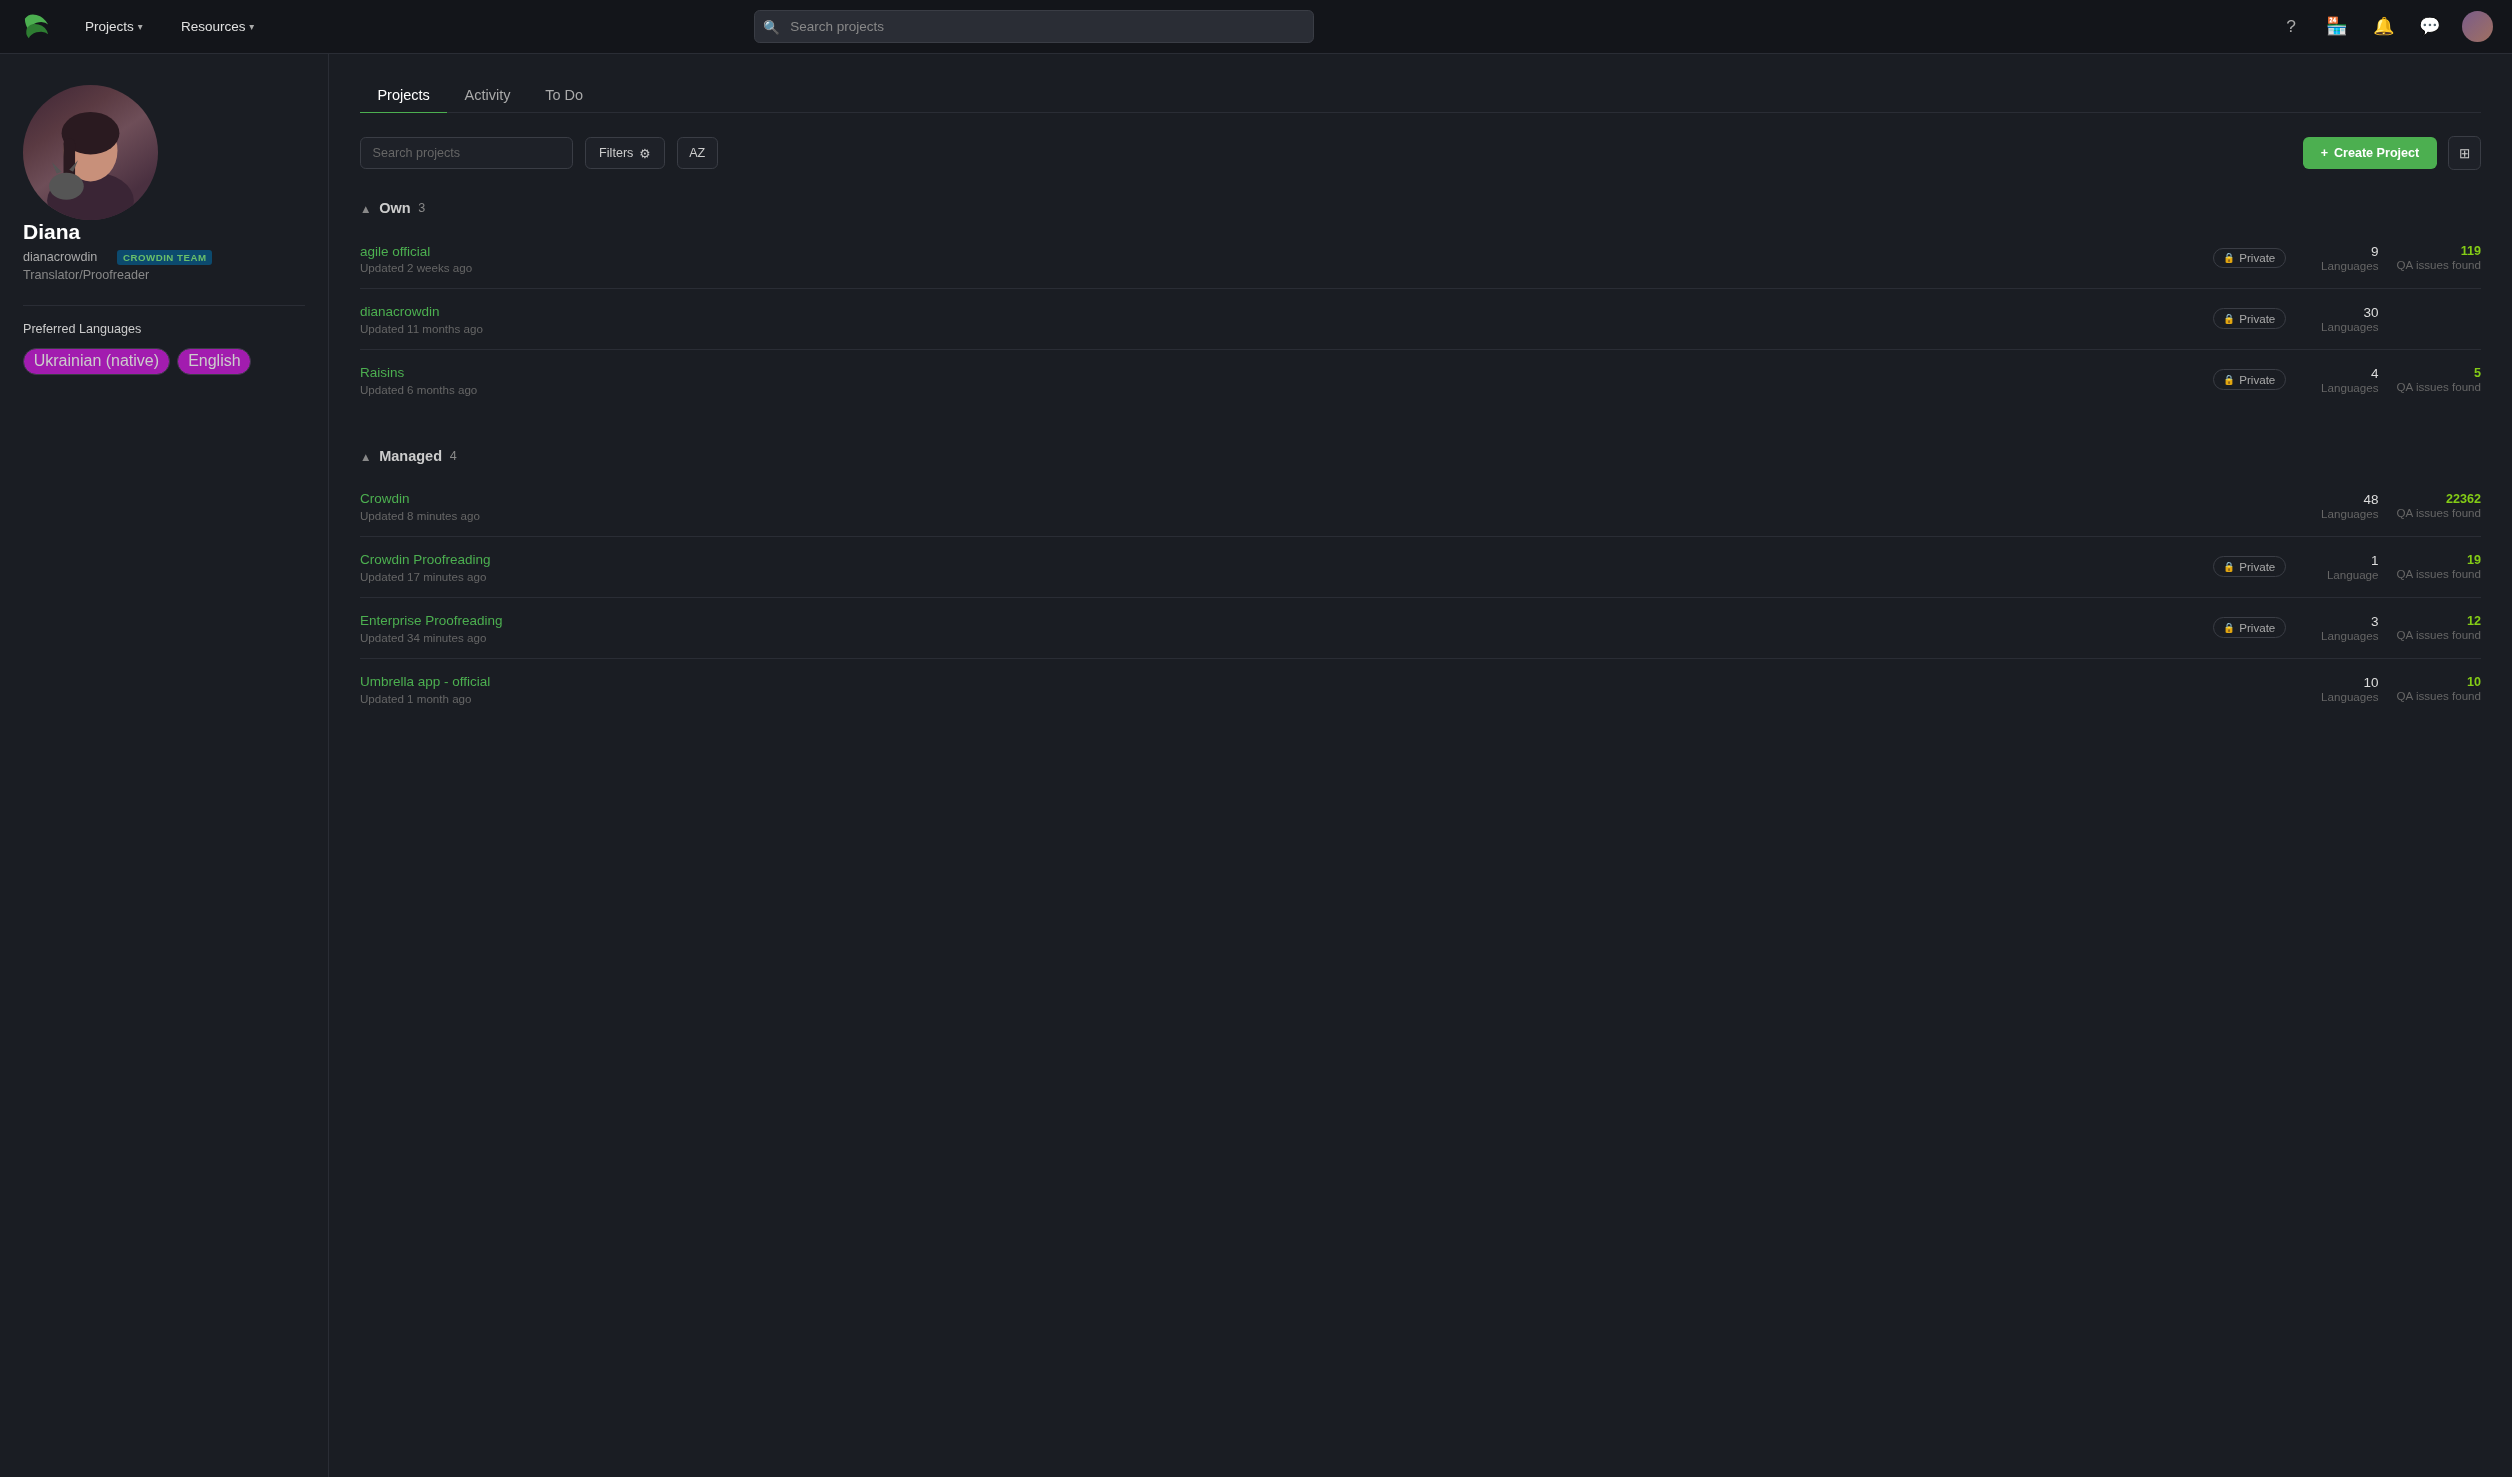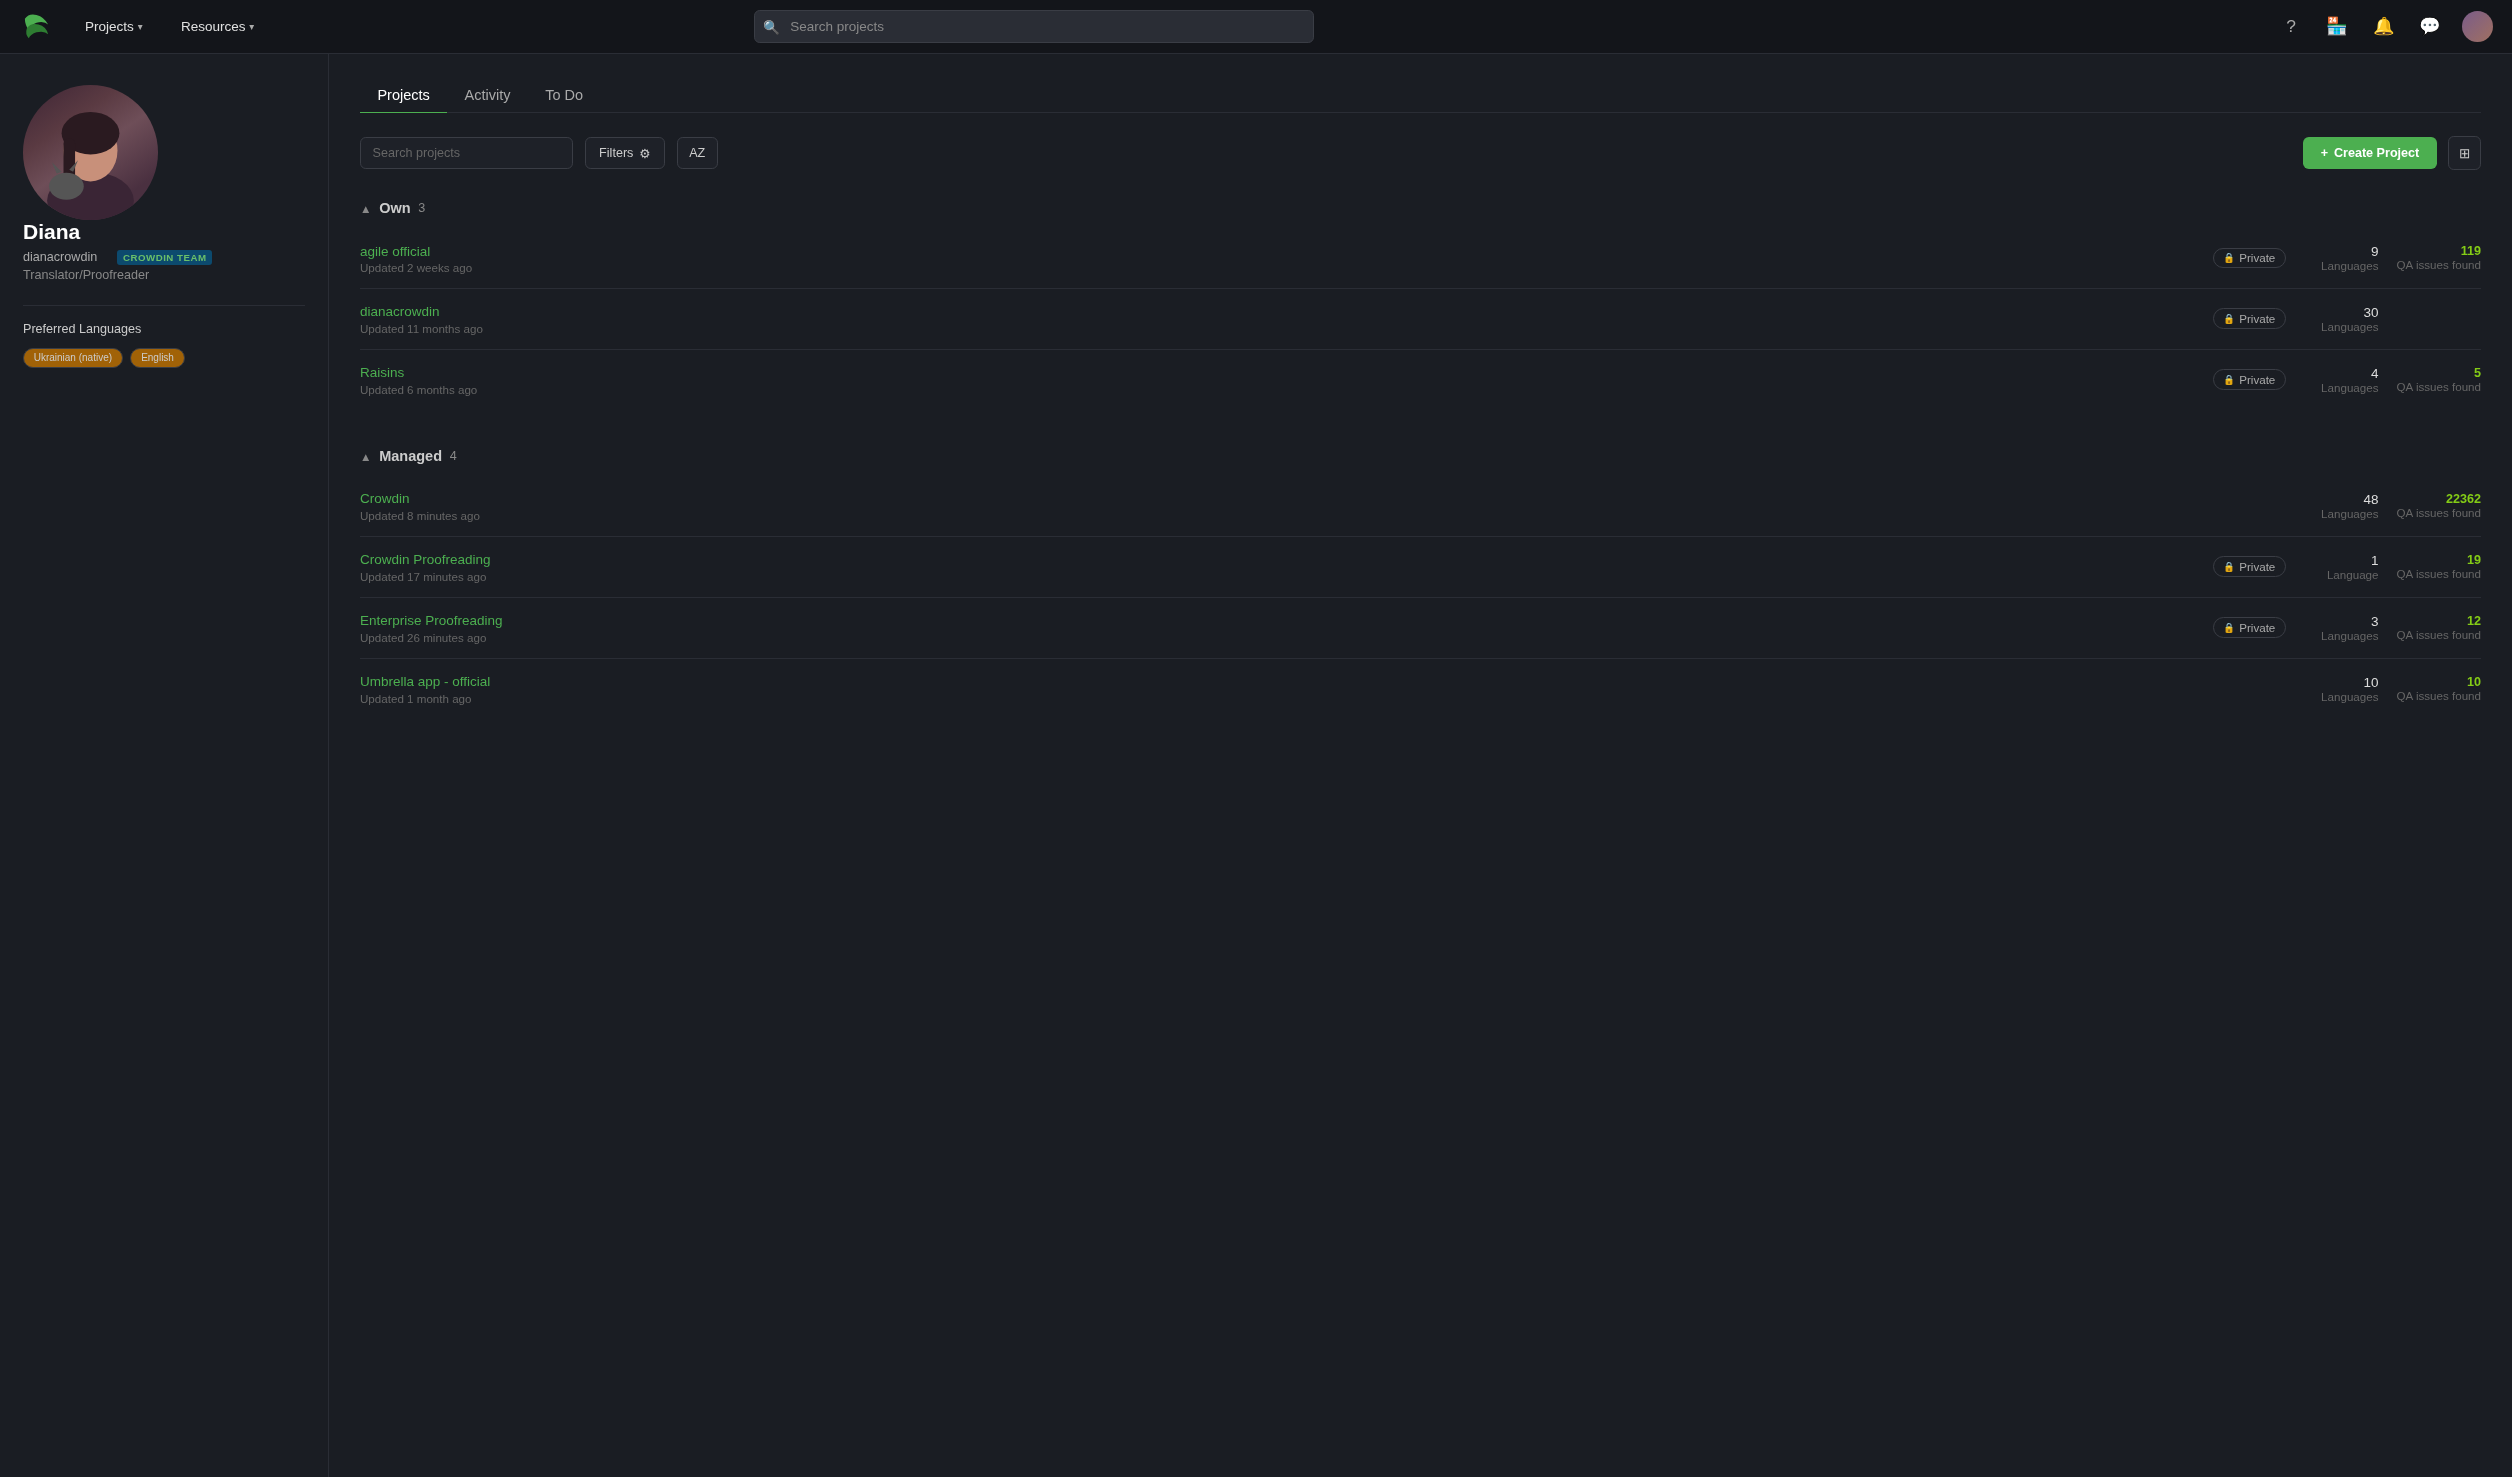--- a/index.html
+++ b/index.html
@@ -147,24 +147,24 @@
       color: #ccc;
       font-weight: 500;
       margin-bottom: 11.6px;
     }
     .lang-tags {
       display: flex;
       flex-wrap: wrap;
       gap: 7.7px;
     }
     .lang-tag {
-      background: #a16207;
+      background: #a21caf;
       border: 1px solid #3a3d45;
       color: #ccc;
-      font-size: 10px;
+      font-size: 16px;
       padding: 3.9px 9.7px;
       border-radius: 19.3px;
     }
 
     
     .content {
       flex: 1;
       padding: 23px 31px;
       overflow-y: auto;
     }
@@ -560,21 +560,21 @@
           </div>
           <div class="qa-badge">
             <div class="qa-num">19</div>
             <div class="qa-label">QA issues found</div>
           </div>
         </div>
 
         <div class="project-row">
           <div class="project-info">
             <a class="project-name">Enterprise Proofreading</a>
-            <div class="project-update">Updated 26 minutes ago</div>
+            <div class="project-update">Updated 34 minutes ago</div>
           </div>
           <span class="private-badge">
             <span class="lock-icon">🔒</span>
             <span>Private</span>
           </span>
           <div class="lang-count">
             <div class="lang-num">3</div>
             <div class="lang-label">Languages</div>
           </div>
           <div class="qa-badge">

